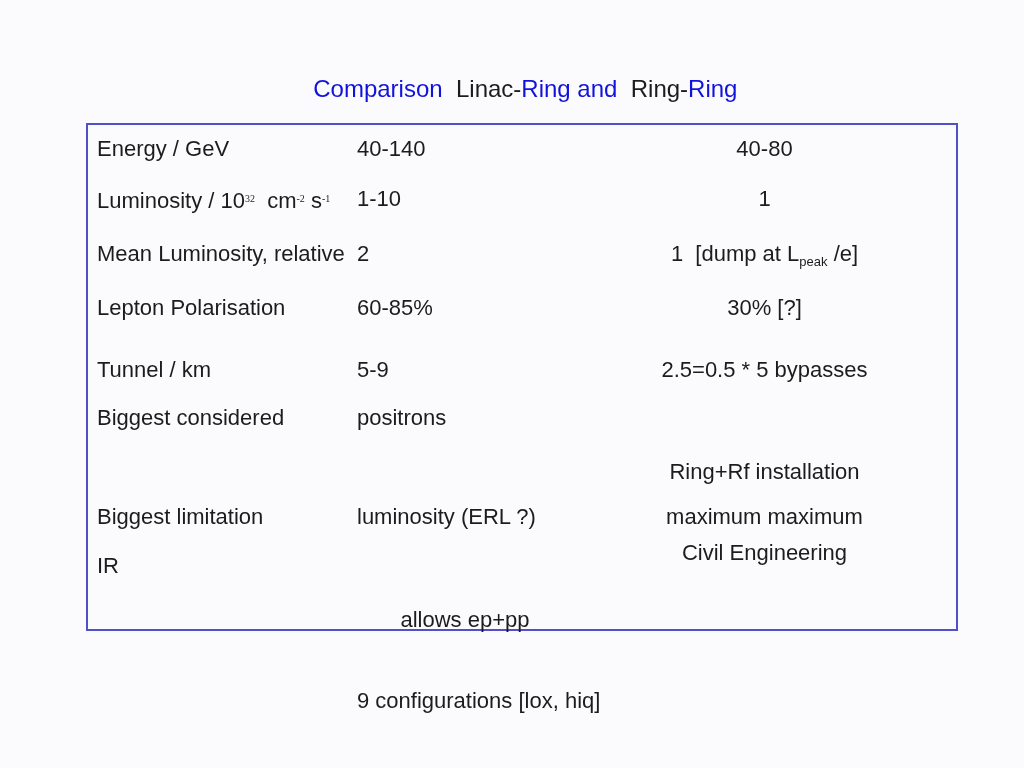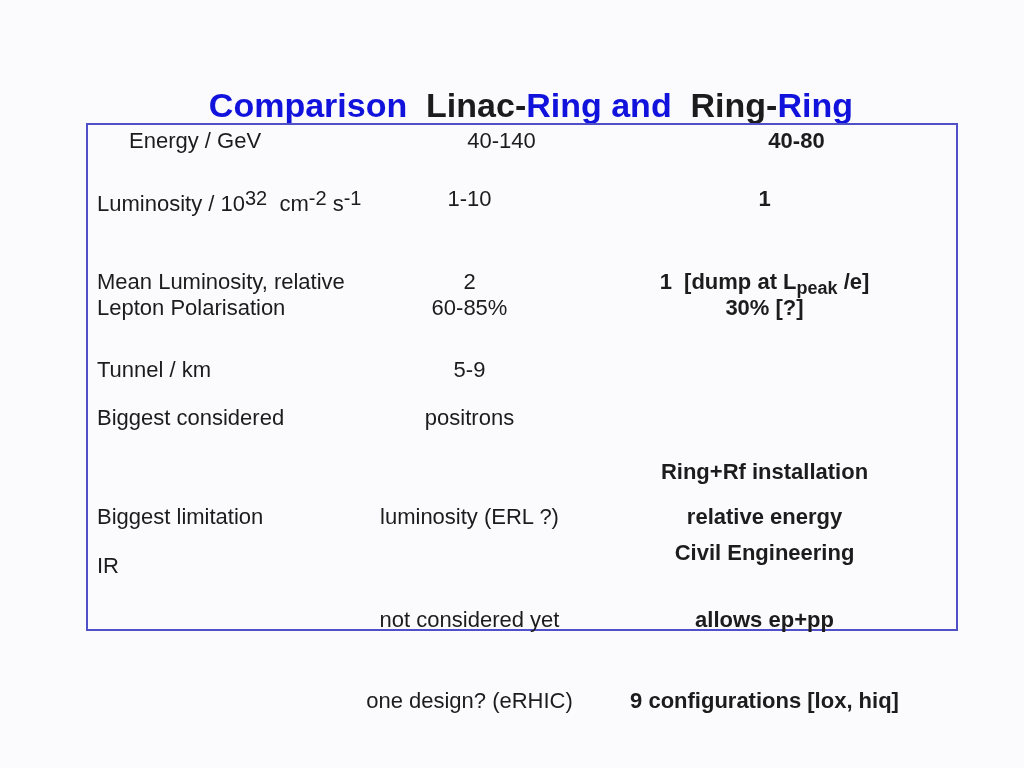--- a/index.html
+++ b/index.html
@@ -20,22 +20,22 @@
     height: 768px;
     background: var(--background);
     overflow: hidden;
   }
   .title {
     position: absolute;
     top: 47px;
     left: 0;
     width: 100%;
     text-align: center;
-    font-size: 34px;
-    font-weight: bold;
+    font-size: 24px;
+    font-weight: normal;
     white-space: pre;
     letter-spacing: 0px;
   }
   .title .t-blue  { color: var(--title-blue); white-space: pre; }
   .title .t-black { color: var(--text-black); white-space: pre; }
 
   .box {
     position: absolute;
     left: 86px;
     top: 123px;
@@ -48,28 +48,28 @@
     position: absolute;
     left: 0;
     width: 100%;
     display: grid;
     grid-template-columns: 269px 225px auto;
     font-size: 22px;
     line-height: 27px;
     color: var(--text-black);
   }
   .row .c1 { padding-left: 9px; text-align: left;   white-space: pre; }
-  .row .c2 { text-align: center; white-space: pre; }
-  .row .c3 { text-align: center; white-space: pre; padding-right: 9px; font-weight: bold; }
-  .row sup { font-size: 20px; vertical-align: 6px;  }
-  .row sub { font-size: 18px; vertical-align: -5px; }
+  .row .c2 { white-space: pre; }
+  .row .c3 { text-align: center; white-space: pre; padding-right: 9px; }
+  .row sup { font-size: 10px; vertical-align: 6px; font-family: Liberation Serif, serif;  }
+  .row sub { font-size: 13px; vertical-align: -5px; }
 
-  .r-energy     { top: 2px; margin-left: 32px;   }
+  .r-energy     { top: 10px;   }
   .r-luminosity { top: 60px;  }
-  .r-meanlum    { top: 115px; margin-top: 28px; }
+  .r-meanlum    { top: 115px; }
   .r-lepton     { top: 169px; }
   .r-tunnel     { top: 231px; }
   .r-challenge  { top: 279px; }
   .r-limitation { top: 378px; }
   .r-ir         { top: 427px; }
 </style>
 </head>
 <body>
 
 <div class="slide">
@@ -100,43 +100,40 @@
 
     <div class="row r-lepton">
       <div class="c1">Lepton Polarisation</div>
       <div class="c2">60-85%</div>
       <div class="c3">30% [?]</div>
     </div>
 
     <div class="row r-tunnel">
       <div class="c1">Tunnel / km</div>
       <div class="c2">5-9</div>
+      <div class="c3">2.5=0.5 * 5 bypasses</div>
     </div>
 
     <div class="row r-challenge">
       <div class="c1">Biggest considered</div>
       <div class="c2">positrons</div>
       <div class="c3">
         <div>Ring+Rf installation</div>
         <div>Civil Engineering</div>
       </div>
     </div>
 
     <div class="row r-limitation">
       <div class="c1">Biggest limitation</div>
       <div class="c2">luminosity (ERL ?)</div>
-      <div class="c3">relative energy</div>
+      <div class="c3">maximum maximum</div>
     </div>
 
     <div class="row r-ir">
       <div class="c1">IR</div>
-      <div class="c2">
-        <div>not considered yet</div>
-        <div>one design? (eRHIC)</div>
-      </div>
       <div class="c3">
         <div>allows ep+pp</div>
         <div>9 configurations [lox, hiq]</div>
       </div>
     </div>
 
   </div>
 </div>
 
 </body></html>

